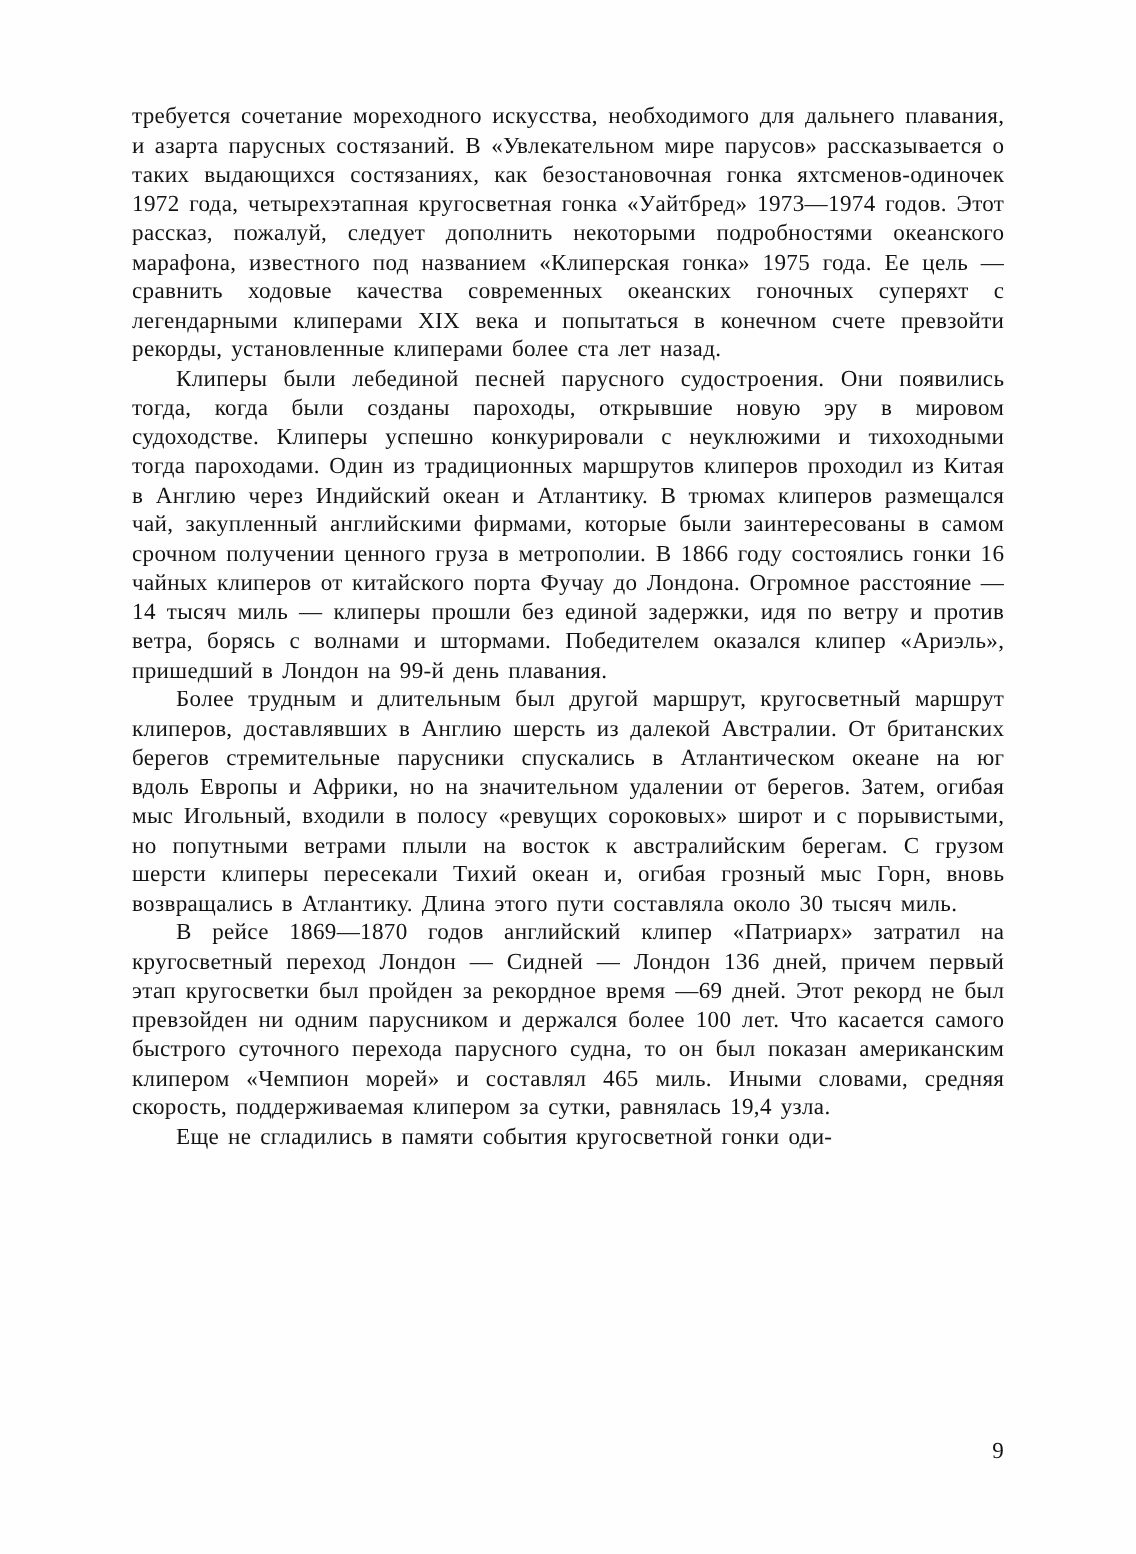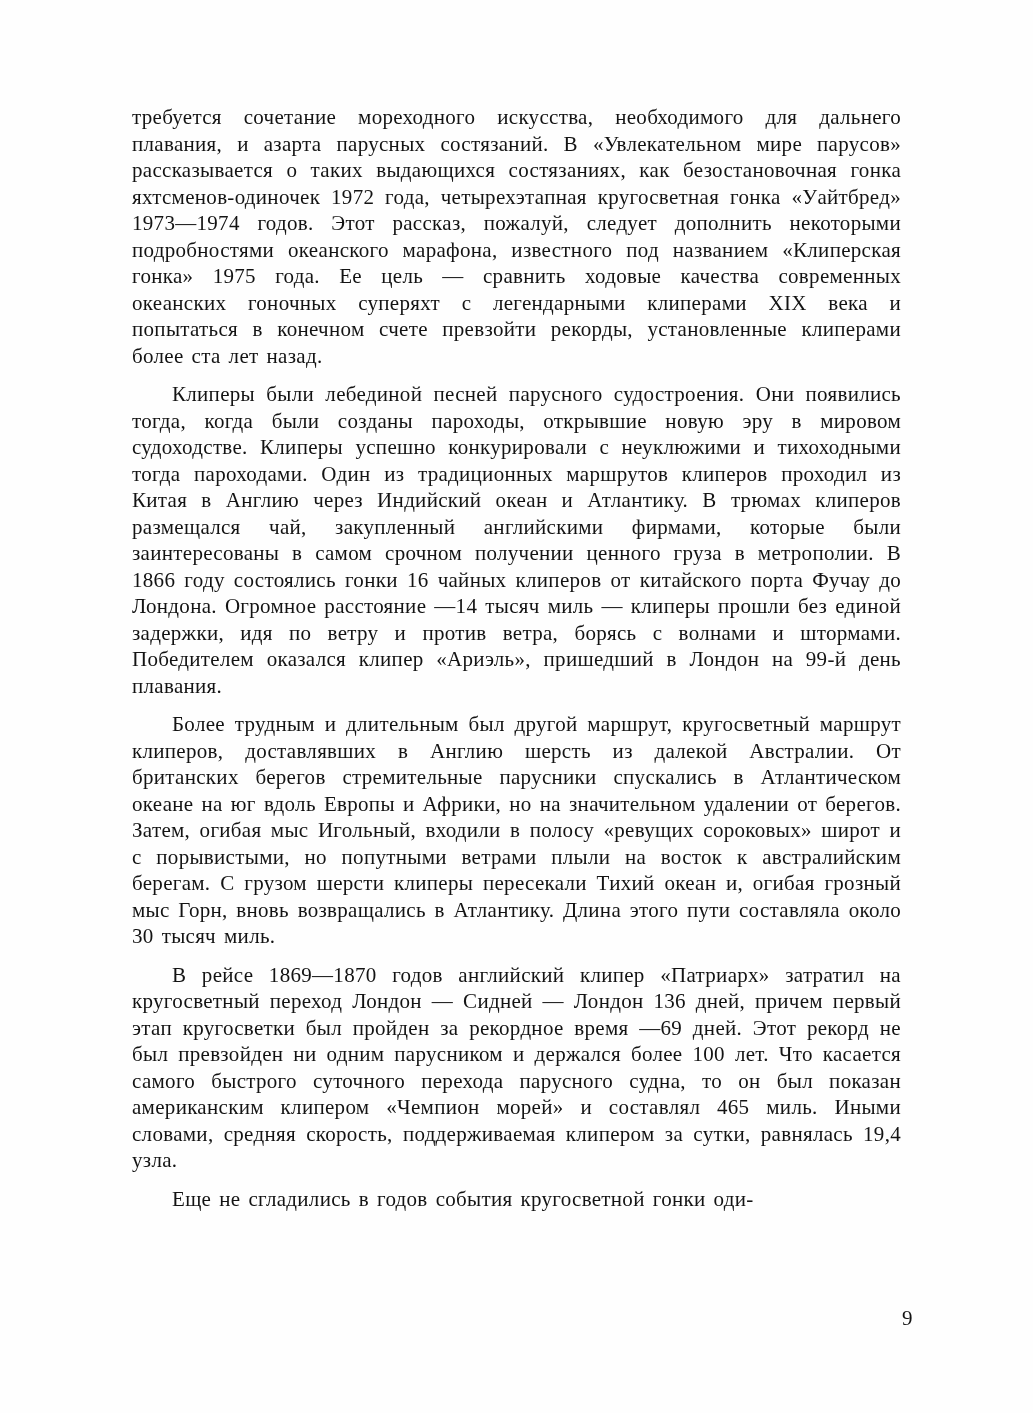--- a/index.html
+++ b/index.html
@@ -16,21 +16,21 @@
     font-family: "Liberation Serif", "DejaVu Serif", serif;
     color: #131313;
   }
   .text-block {
     position: absolute;
     left: 120px;
     top: 92px;
     width: 793px;
   }
   .para {
-    margin: 12px;
+    margin: 0;
     font-size: 21px;
     line-height: 26.5px;
     text-align: justify;
     word-spacing: 2.5px;
     letter-spacing: 0.3px;
   }
   .para.indent {
     text-indent: 40px;
   }
   .page-number {
@@ -46,16 +46,16 @@
 </style>
 </head>
 <body>
 
 <div class="page">
   <div class="text-block">
     <p class="para">требуется сочетание мореходного искусства, необходимого для дальнего плавания, и азарта парусных состязаний. В «Увлекательном мире парусов» рассказывается о таких выдающихся состязаниях, как безостановочная гонка яхтсменов-одиночек 1972 года, четырехэтапная кругосветная гонка «Уайтбред» 1973—1974 годов. Этот рассказ, пожалуй, следует дополнить некоторыми подробностями океанского марафона, известного под названием «Клиперская гонка» 1975 года. Ее цель — сравнить ходовые качества современных океанских гоночных суперяхт с легендарными клиперами XIX века и попытаться в конечном счете превзойти рекорды, установленные клиперами более ста лет назад.</p>
     <p class="para indent">Клиперы были лебединой песней парусного судостроения. Они появились тогда, когда были созданы пароходы, открывшие новую эру в мировом судоходстве. Клиперы успешно конкурировали с неуклюжими и тихоходными тогда пароходами. Один из традиционных маршрутов клиперов проходил из Китая в Англию через Индийский океан и Атлантику. В трюмах клиперов размещался чай, закупленный английскими фирмами, которые были заинтересованы в самом срочном получении ценного груза в метрополии. В 1866 году состоялись гонки 16 чайных клиперов от китайского порта Фучау до Лондона. Огромное расстояние —14 тысяч миль — клиперы прошли без единой задержки, идя по ветру и против ветра, борясь с волнами и штормами. Победителем оказался клипер «Ариэль», пришедший в Лондон на 99-й день плавания.</p>
     <p class="para indent">Более трудным и длительным был другой маршрут, кругосветный маршрут клиперов, доставлявших в Англию шерсть из далекой Австралии. От британских берегов стремительные парусники спускались в Атлантическом океане на юг вдоль Европы и Африки, но на значительном удалении от берегов. Затем, огибая мыс Игольный, входили в полосу «ревущих сороковых» широт и с порывистыми, но попутными ветрами плыли на восток к австралийским берегам. С грузом шерсти клиперы пересекали Тихий океан и, огибая грозный мыс Горн, вновь возвращались в Атлантику. Длина этого пути составляла около 30 тысяч миль.</p>
     <p class="para indent">В рейсе 1869—1870 годов английский клипер «Патриарх» затратил на кругосветный переход Лондон — Сидней — Лондон 136 дней, причем первый этап кругосветки был пройден за рекордное время —69 дней. Этот рекорд не был превзойден ни одним парусником и держался более 100 лет. Что касается самого быстрого суточного перехода парусного судна, то он был показан американским клипером «Чемпион морей» и составлял 465 миль. Иными словами, средняя скорость, поддерживаемая клипером за сутки, равнялась 19,4 узла.</p>
-    <p class="para indent">Еще не сгладились в годов события кругосветной гонки оди-</p>
+    <p class="para indent">Еще не сгладились в памяти события кругосветной гонки оди-</p>
   </div>
   <div class="page-number">9</div>
 </div>
 
 </body></html>

